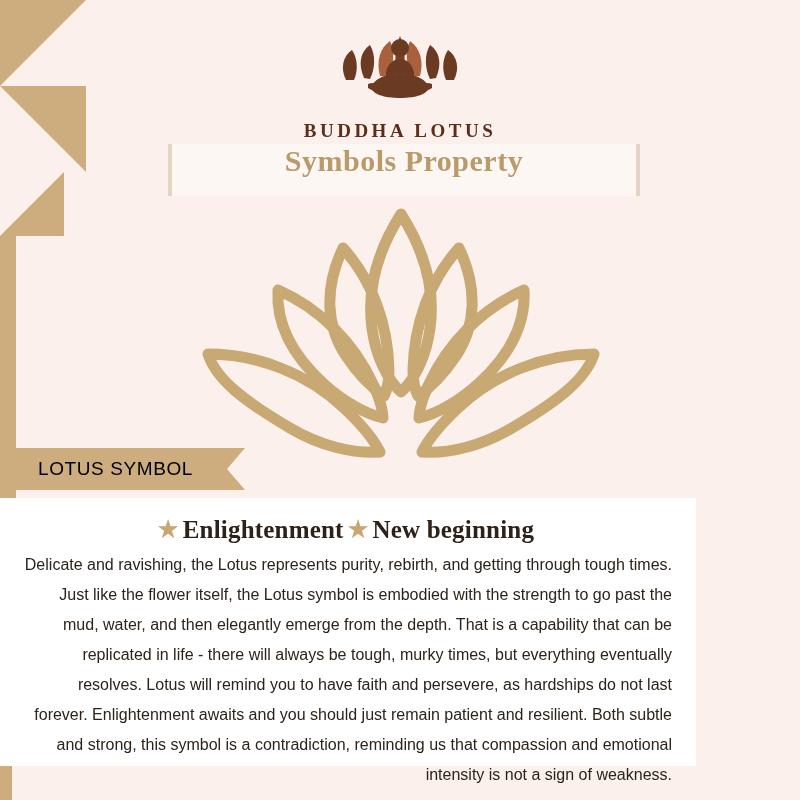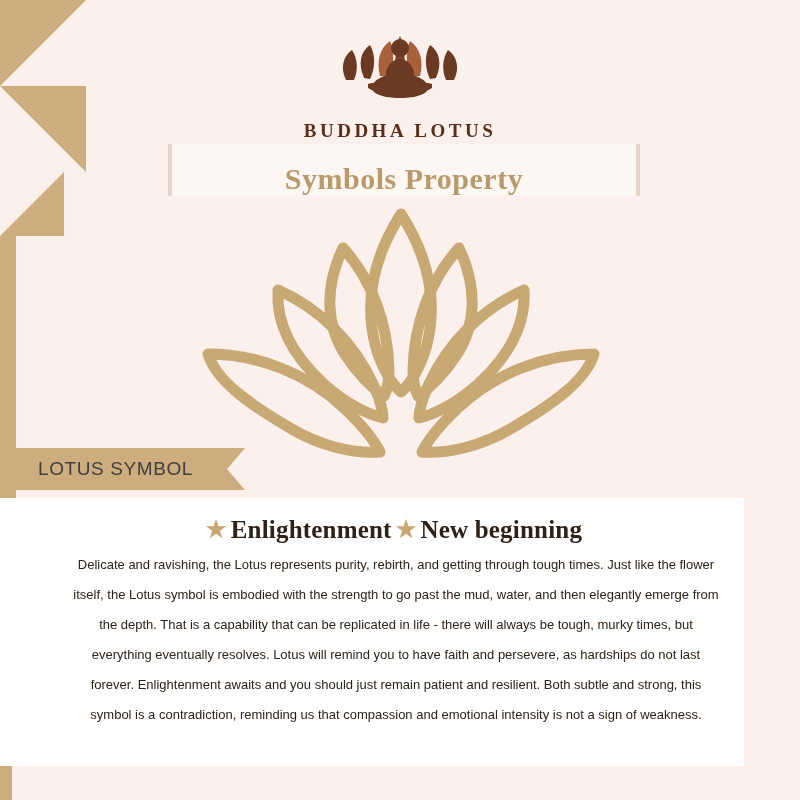--- a/index.html
+++ b/index.html
@@ -78,21 +78,21 @@
   .title-bar {
     position: absolute;
     top: 144px;
     left: 168px;
     width: 464px;
     height: 52px;
     background: #fdf7f3;
     border-left: 4px solid #e4d4c4;
     border-right: 4px solid #e4d4c4;
     display: flex;
-    align-items: flex-end;
+    align-items: flex-start;
     justify-content: center;
   }
   .title-text {
     font-family: "Liberation Serif", serif;
     font-size: 30px;
     font-weight: bold;
     color: #b99a6b;
     letter-spacing: 0.5px;
   }
 
@@ -114,42 +114,41 @@
     background: #cdad7d;
     display: flex;
     align-items: center;
     padding-left: 26px;
     padding-right: 34px;
     z-index: 4;
   }
   .ribbon-text {
     font-family: "Liberation Sans", sans-serif;
     font-size: 19px;
-    color: #404040;
+    color: #000000;
     letter-spacing: 0.6px;
   }
   .ribbon-tail {
     position: absolute;
     left: 100%;
     top: 0;
     width: 0; height: 0;
     border-top: 21px solid #cdad7d;
     border-bottom: 21px solid #cdad7d;
     border-right: 18px solid transparent;
   }
 
   
   .body-panel {
     position: absolute;
     left: 0;
     top: 498px;
     width: 696px;
     height: 268px;
     background: #ffffff;
-    padding-left: 48px;
   }
 
   .headline {
     margin: 18px 0 6px 0;
     text-align: center;
     font-family: "Liberation Serif", serif;
     font-size: 25px;
     font-weight: bold;
     color: #3a2a1c;
     letter-spacing: 0.2px;
@@ -160,24 +159,24 @@
     vertical-align: 1px;
   }
   .headline .kw {
     color: #2e2118;
     padding: 0 4px;
   }
 
   .paragraph {
     margin: 2px 24px 0 24px;
     font-family: "Liberation Sans", sans-serif;
-    font-size: 13px;
+    font-size: 16px;
     line-height: 30px;
     color: #2d2319;
-    text-align: center;
+    text-align: right;
   }
 </style>
 </head>
 <body>
 
 <div class="poster">
 
   <div class="corner-tl"></div>
   <div class="corner-tr"></div>
   <div class="corner-br"></div>

